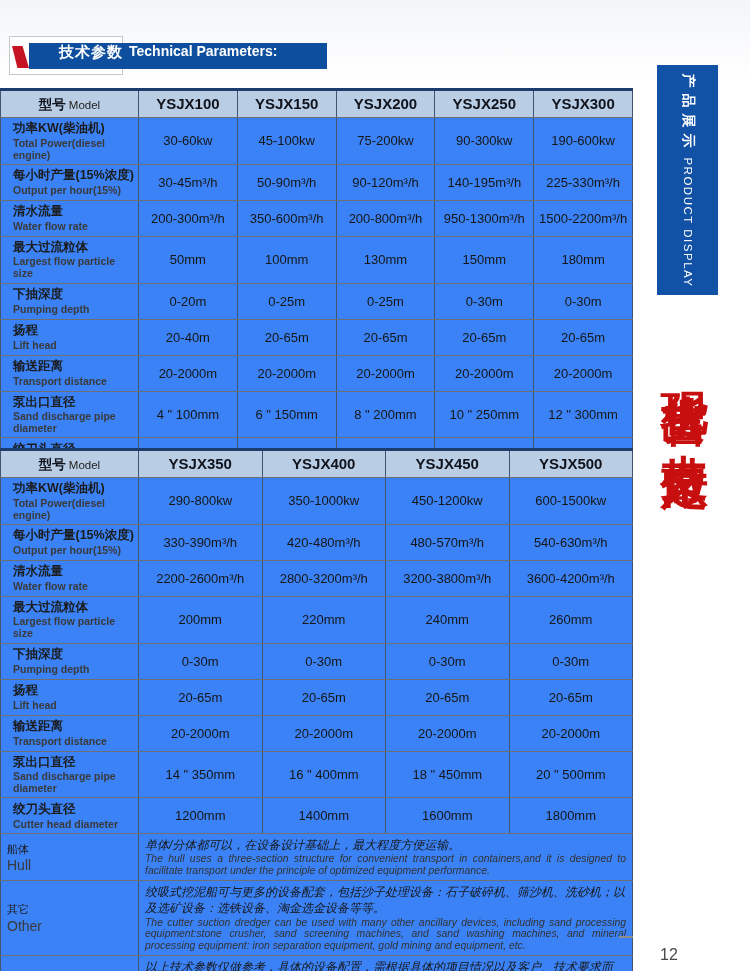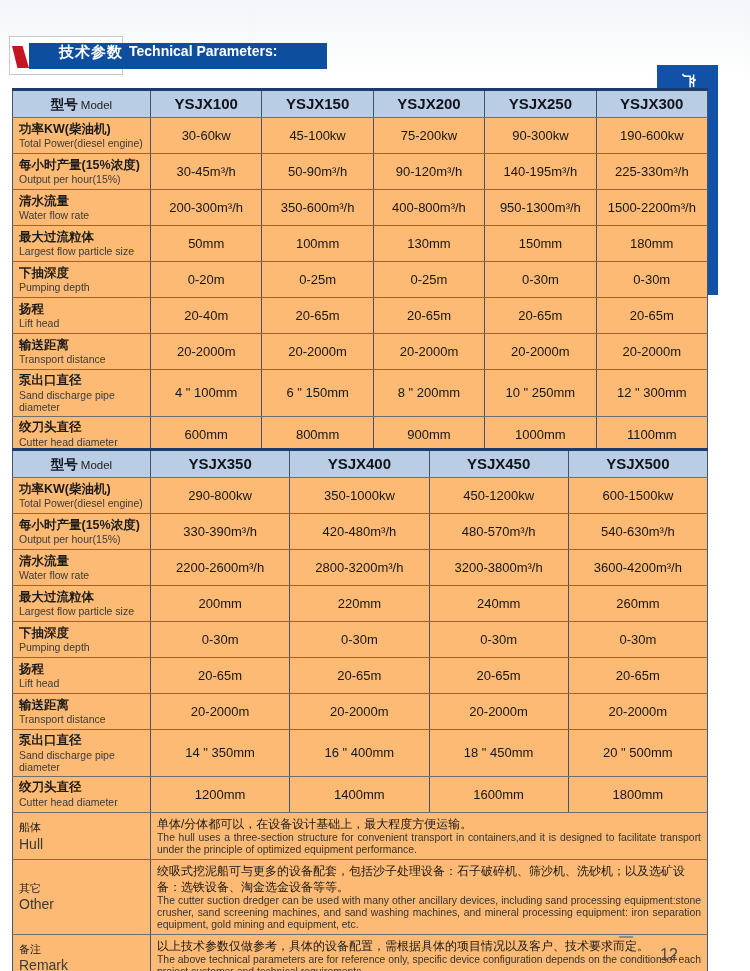--- a/index.html
+++ b/index.html
@@ -21,35 +21,35 @@
   .side-banner-inner{position:absolute;left:-84.5px;top:84.5px;width:230px;height:61px;transform:rotate(90deg);
         display:flex;align-items:center;justify-content:center;white-space:nowrap;}
   .side-cn{color:#fff;font-size:14px;font-weight:700;letter-spacing:6px;}
   .side-en{color:#fff;font-size:11.5px;letter-spacing:1.5px;margin-left:4px;}
   
   .slogan{position:absolute;left:659px;top:354px;height:440px;
         writing-mode:vertical-rl;text-orientation:upright;
         font-family:"Liberation Serif","DejaVu Serif",serif;
         font-size:47px;font-weight:700;color:#c80f0f;line-height:52px;letter-spacing:3px;}
   
-  table.ptable{position:absolute;left:12px;border-collapse:collapse;table-layout:fixed;width:696px;background:#fdba74;
+  table.ptable{position:absolute;left:0;border-collapse:collapse;table-layout:fixed;width:633px;background:#3b82f6;
         border:1px solid #57606e;border-top:3px solid #1e3c6b;}
   .ptable th,.ptable td{border-left:1px solid #44536f;border-right:1px solid #44536f;
         border-top:1px solid #6f6f6f;border-bottom:1px solid #6f6f6f;box-sizing:border-box;}
   #table1{top:88px;}
   #table2{top:448px;}
   .ptable thead th{background:#b9cde4;height:28px;padding:0;}
   .mlab .cn{font-size:13.5px;font-weight:700;color:#10131c;}
   .mlab .en{font-size:11.5px;font-weight:400;color:#222;margin-left:3px;}
   .model-name{font-size:15px;font-weight:700;color:#10131c;}
-  td.lab{padding:3px 4px 3px 6px;text-align:left;vertical-align:middle;}
+  td.lab{padding:3px 4px 3px 12px;text-align:left;vertical-align:middle;}
   .lab .cn{font-size:12.5px;font-weight:700;color:#1b1b1b;line-height:1.25;}
-  .lab .en{font-size:10.5px;font-weight:400;color:#3a3a3a;line-height:1.15;}
+  .lab .en{font-size:10.5px;font-weight:700;color:#3a3a3a;line-height:1.15;}
   td.val{height:36px;text-align:center;font-size:13px;color:#161616;}
-  td.note{padding:3px 6px;text-align:left;vertical-align:top;}
+  td.note{padding:3px 6px;text-align:left;vertical-align:top;font-style:italic;}
   td.notelab{padding:3px 4px 3px 6px;text-align:left;vertical-align:middle;}
   .notelab .cn{font-size:11px;font-weight:400;color:#1b1b1b;line-height:1.5;}
   .notelab .en{font-size:14px;color:#3a3a3a;line-height:1.2;}
   .note-cn{font-size:12px;color:#181818;line-height:1.35;}
   .note-en{font-size:10.4px;color:#333;line-height:1.14;text-align:justify;}
   
   .page-dash{position:absolute;left:619px;top:936px;width:14px;height:2px;background:#8d8d8d;}
   .page-num{position:absolute;left:660px;top:946px;font-size:16px;color:#4a4a4a;}
 </style>
 </head>
@@ -113,21 +113,21 @@
         <td class="val">140-195m³/h</td>
         <td class="val">225-330m³/h</td>
       </tr>
       <tr>
         <td class="lab">
           <div class="cn">清水流量</div>
           <div class="en">Water flow rate</div>
         </td>
         <td class="val">200-300m³/h</td>
         <td class="val">350-600m³/h</td>
-        <td class="val">400-800m³/h</td>
+        <td class="val">200-800m³/h</td>
         <td class="val">950-1300m³/h</td>
         <td class="val">1500-2200m³/h</td>
       </tr>
       <tr>
         <td class="lab">
           <div class="cn">最大过流粒体</div>
           <div class="en">Largest flow particle size</div>
         </td>
         <td class="val">50mm</td>
         <td class="val">100mm</td>

